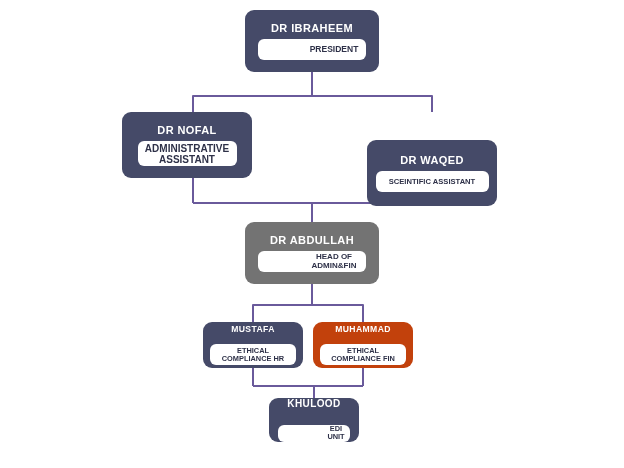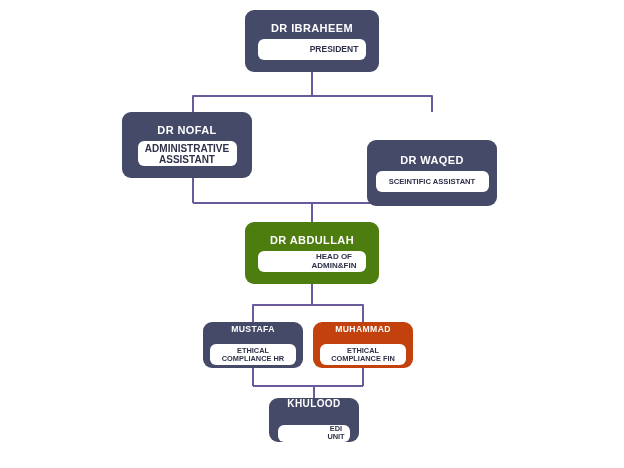--- a/index.html
+++ b/index.html
@@ -123,21 +123,21 @@
   <div class="node" id="node-nofal" style="background: rgb(69, 74, 104);">
     <div class="node-title" style="color: rgb(255, 255, 255);">DR NOFAL</div>
     <div class="node-pill" style="background: rgb(255, 255, 255); color: rgb(46, 49, 72);">ADMINISTRATIVE ASSISTANT</div>
   </div>
 
   <div class="node" id="node-waqed" style="background: rgb(69, 74, 104);">
     <div class="node-title" style="color: rgb(255, 255, 255);">DR WAQED</div>
     <div class="node-pill" style="background: rgb(255, 255, 255); color: rgb(46, 49, 72);">SCEINTIFIC ASSISTANT</div>
   </div>
 
-  <div class="node" id="node-abdullah" style="background: #4d7c0f;">
+  <div class="node" id="node-abdullah" style="background: #737373;">
     <div class="node-title" style="color: rgb(255, 255, 255);">DR ABDULLAH</div>
     <div class="node-pill" style="background: rgb(255, 255, 255); color: rgb(46, 49, 72);">HEAD OF ADMIN&amp;FIN</div>
   </div>
 
   <div class="node" id="node-mustafa" style="background: rgb(69, 74, 104);">
     <div class="node-title" style="color: rgb(255, 255, 255);">MUSTAFA</div>
     <div class="node-pill" style="background: rgb(255, 255, 255); color: rgb(46, 49, 72);">ETHICAL COMPLIANCE HR</div>
   </div>
 
   <div class="node" id="node-muhammad" style="background: #c2410c;">

